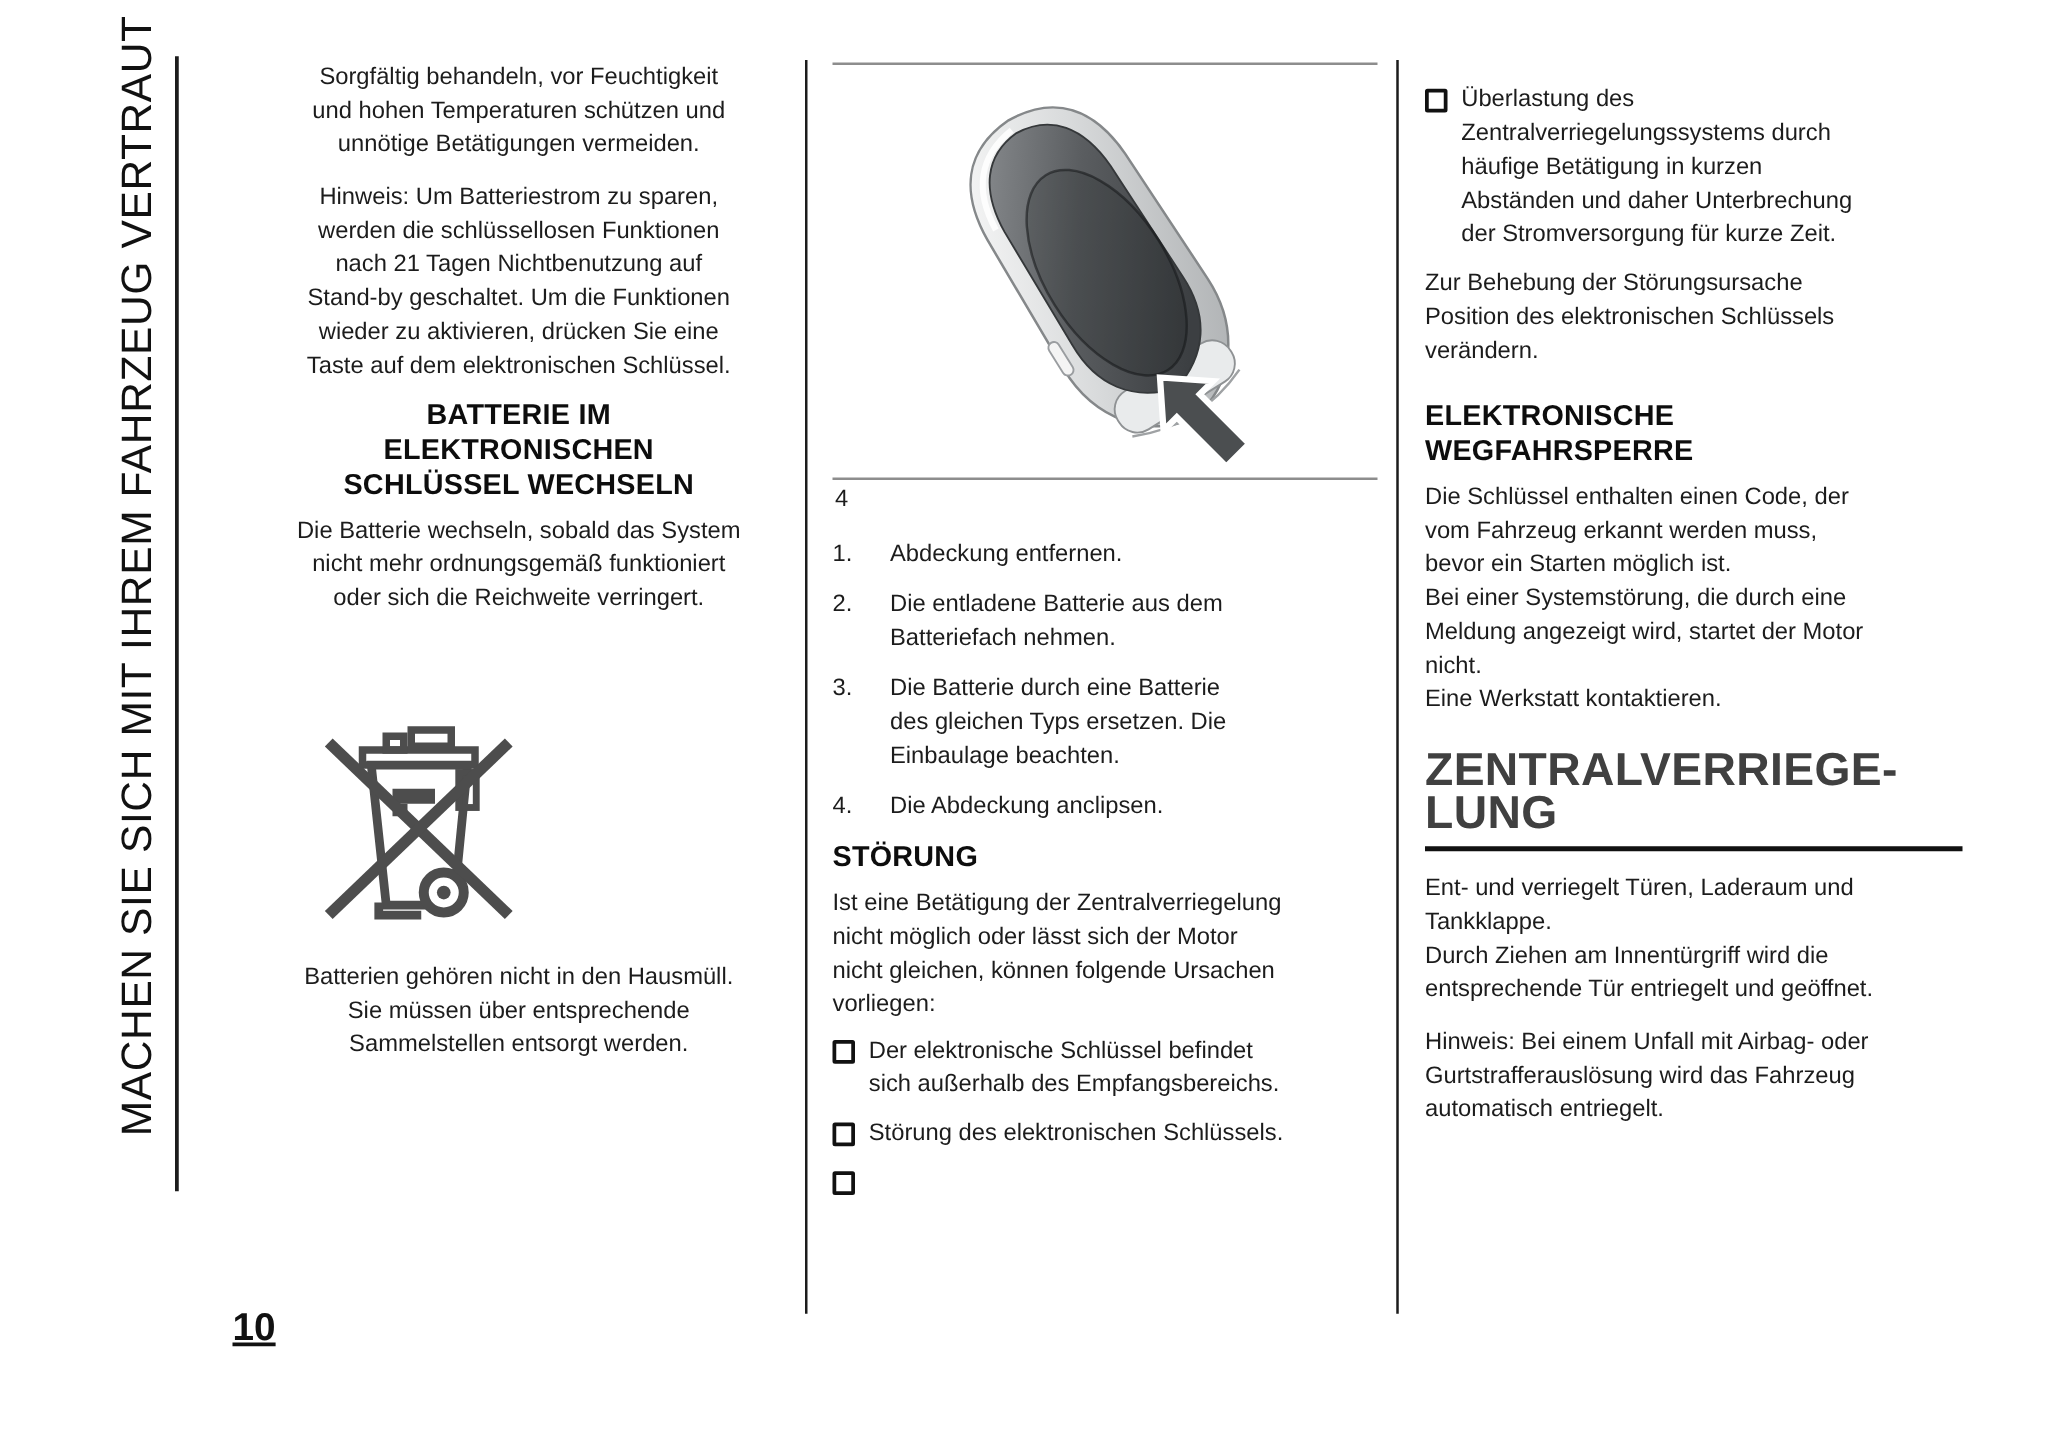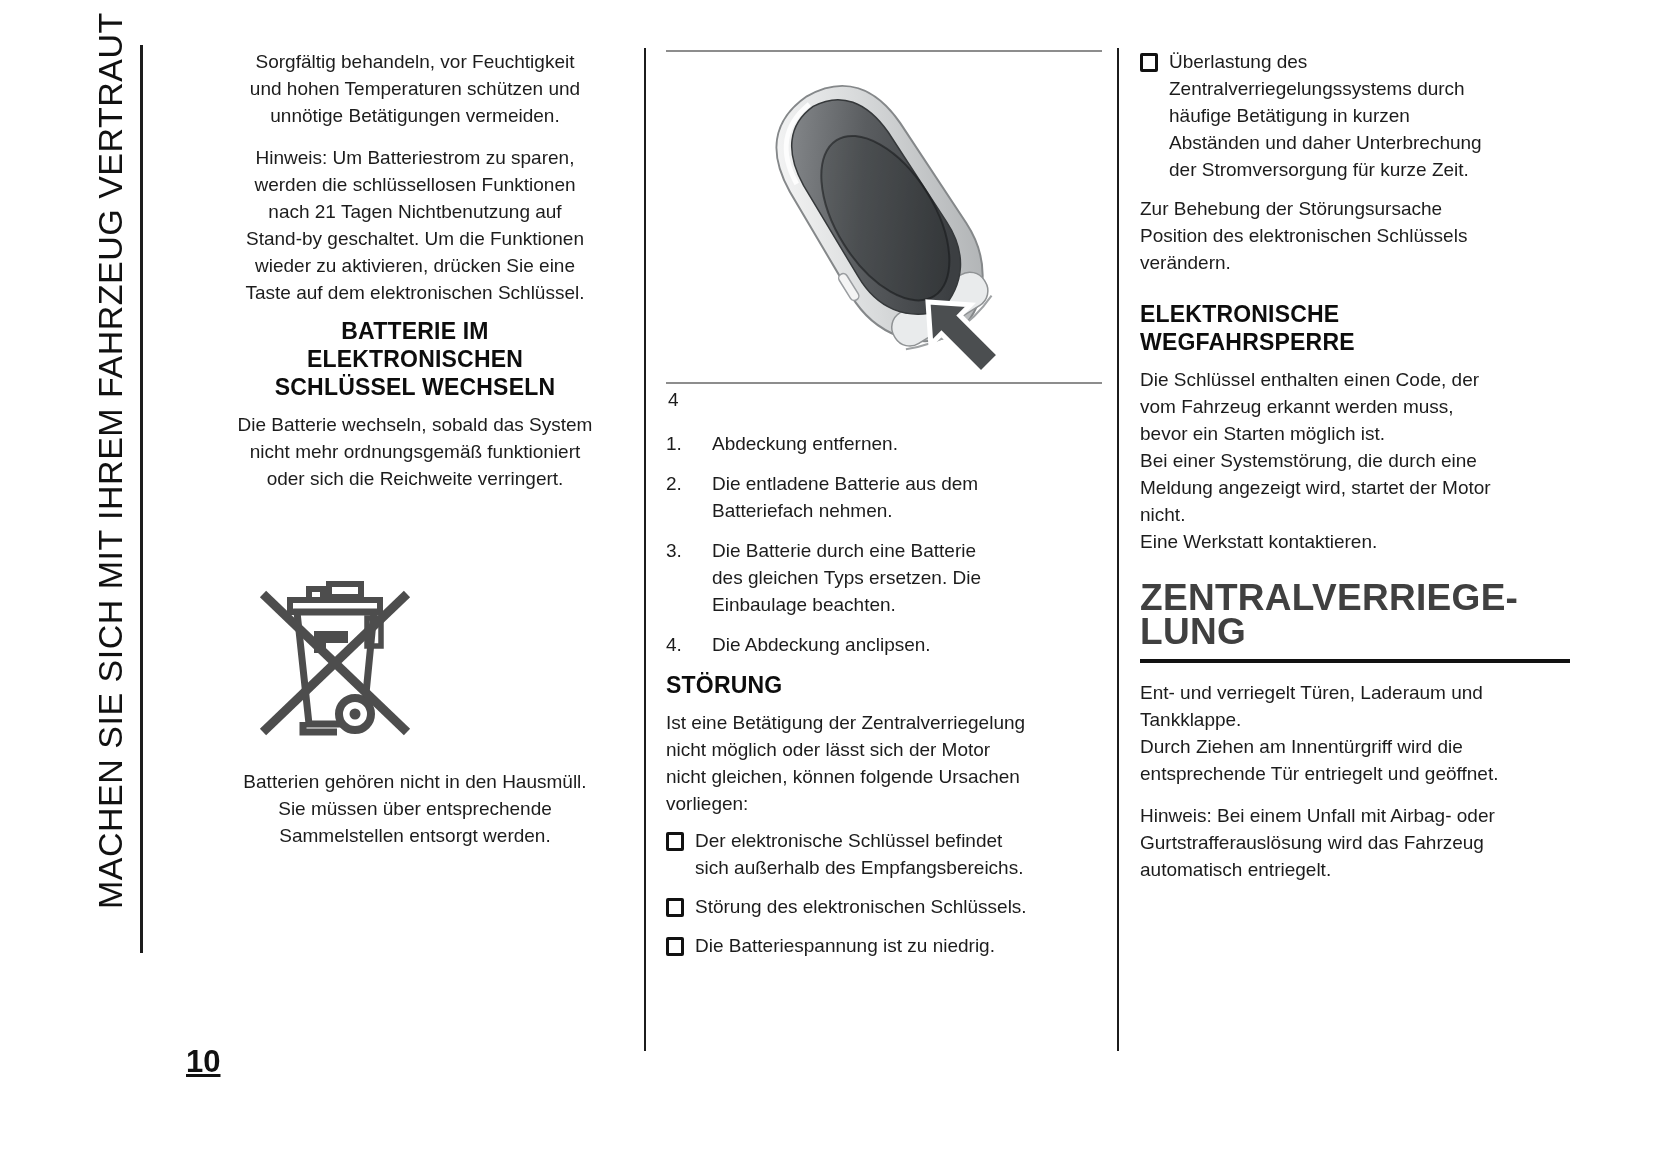--- a/index.html
+++ b/index.html
@@ -158,27 +158,26 @@
         <span class="sq"></span>
         <span class="txt">Der elektronische Schlüssel befindet
 sich außerhalb des Empfangsbereichs.</span>
       </li>
       <li class="bullet">
         <span class="sq"></span>
         <span class="txt">Störung des elektronischen Schlüssels.</span>
       </li>
       <li class="bullet">
         <span class="sq"></span>
-        <span class="txt">Die Batteriespannung ist zu niedrig.</span>
       </li>
     </ul>
   </div>
 
   <div class="col col3">
-    <ul class="bullets" style="margin-top:0">
+    <ul class="bullets" style="margin-top:18px">
       <li class="bullet">
         <span class="sq"></span>
         <span class="txt">Überlastung des
 Zentralverriegelungssystems durch
 häufige Betätigung in kurzen
 Abständen und daher Unterbrechung
 der Stromversorgung für kurze Zeit.</span>
       </li>
     </ul>
 

